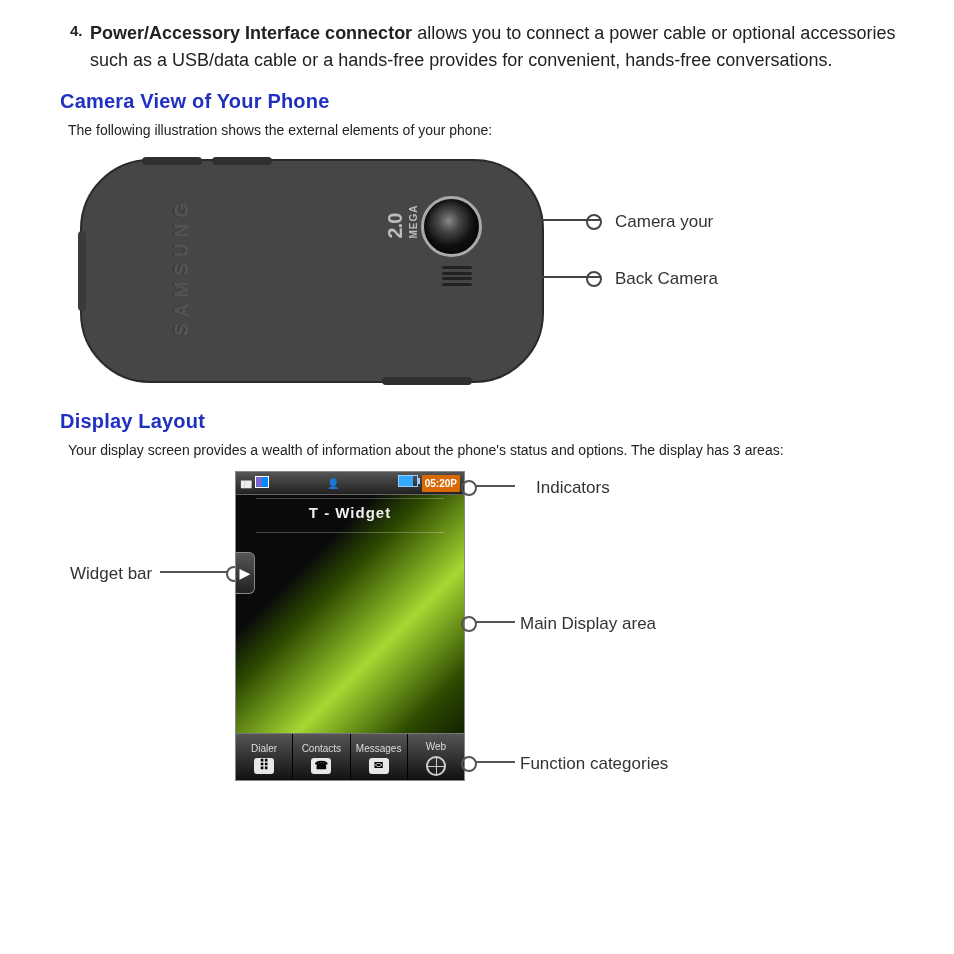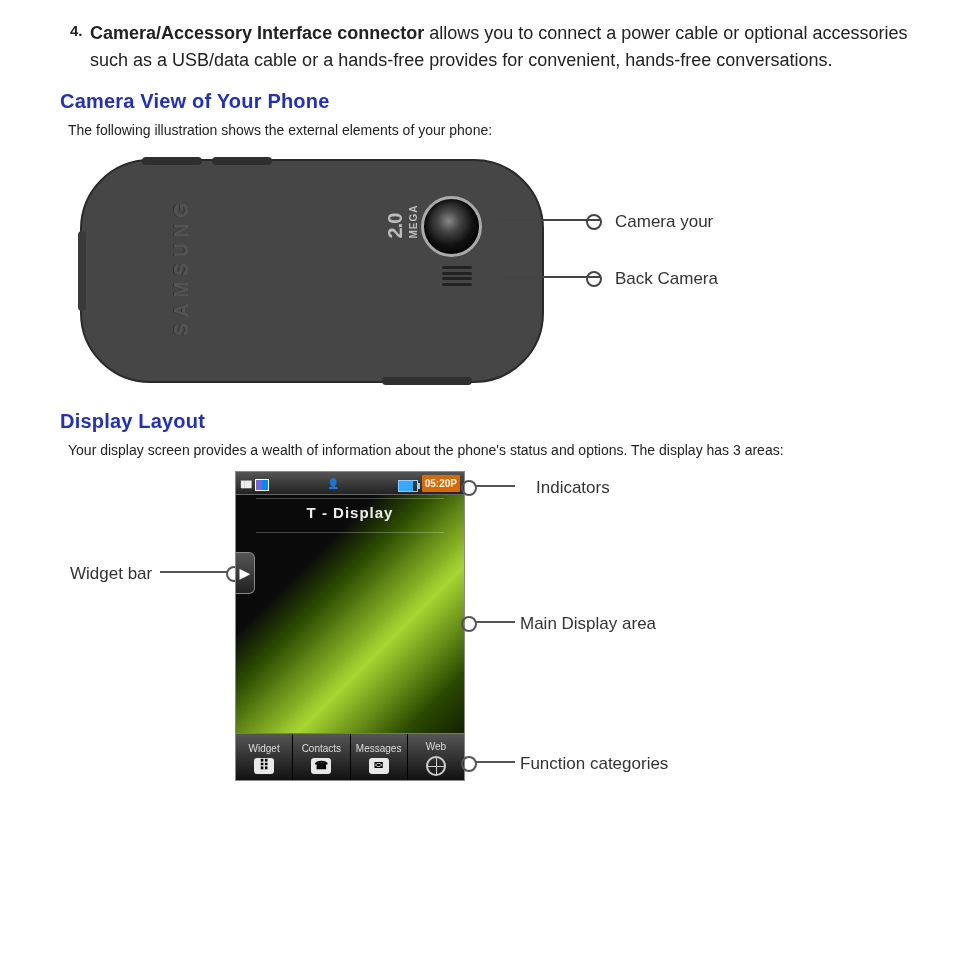--- a/index.html
+++ b/index.html
@@ -162,21 +162,21 @@
   }
   .status-bar {
     position:absolute; top:0; left:0; right:0;
     height:22px;
     background: linear-gradient(#555,#222);
     border-bottom:1px solid #666;
     display:flex; justify-content:space-between; align-items:center;
     padding: 0 4px;
     font-size: 10px;
   }
-  .status-left, .status-right { display:flex; gap:4px; align-items:flex-end; }
+  .status-left, .status-right { display:flex; gap:4px; align-items:flex-start; }
   .signal-icon, .data-icon, .im-icon, .batt-icon {
     display:inline-block; color:#eee;
   }
   .signal-icon::before { content:"▮▮▮"; letter-spacing:-2px; font-size:10px; }
   .data-icon { width:12px; height:10px; background:linear-gradient(90deg,#76c,#76c 50%, #08f 50%); border:1px solid #fff; }
   .im-icon::before { content:"👤"; font-size:10px; }
   .batt-icon { width:18px; height:10px; border:1px solid #9cf; background:linear-gradient(90deg,#3af 80%, transparent 80%); position:relative;}
   .batt-icon::after { content:""; position:absolute; right:-3px; top:2px; width:2px; height:6px; background:#9cf;}
   .clock { background:#d86a00; color:#fff; padding:1px 3px; font-size:10px; font-weight:bold; border-radius:1px;}
 
@@ -262,21 +262,21 @@
 </style>
 </head>
 <body>
 
 <div class="page">
 
   <ol class="item4">
     <li>
       <span class="num">4.</span>
       <span>
-        <span class="term">Camera/Accessory Interface connector</span><span> allows you to connect a power cable or optional accessories such as a USB/data cable or a hands-free provides for convenient, hands-free conversations.</span>
+        <span class="term">Power/Accessory Interface connector</span><span> allows you to connect a power cable or optional accessories such as a USB/data cable or a hands-free provides for convenient, hands-free conversations.</span>
       </span>
     </li>
   </ol>
 
   <h2 class="section">Camera View of Your Phone</h2>
   <p class="intro">The following illustration shows the external elements of your phone:</p>
 
   <div class="camera-diagram">
     <div class="phone-body">
       <span class="phone-bump-left"></span>
@@ -320,30 +320,30 @@
           <span class="signal-icon"></span>
           <span class="data-icon"></span>
         </div>
         <span class="im-icon"></span>
         <div class="status-right">
           <span class="batt-icon"></span>
           <span class="clock">05:20P</span>
         </div>
       </div>
       <div class="carrier-sep-top"></div>
-      <div class="carrier-row">T - Display</div>
+      <div class="carrier-row">T - Widget</div>
       <div class="carrier-sep-bot"></div>
 
       <div class="widget-handle">
         <span>▶</span>
       </div>
 
       <div class="func-bar">
         <div class="func-item">
-          <span class="lbl">Widget</span>
+          <span class="lbl">Dialer</span>
           <span class="icn dialer"></span>
         </div>
         <div class="func-item">
           <span class="lbl">Contacts</span>
           <span class="icn contacts"></span>
         </div>
         <div class="func-item">
           <span class="lbl">Messages</span>
           <span class="icn messages"></span>
         </div>

